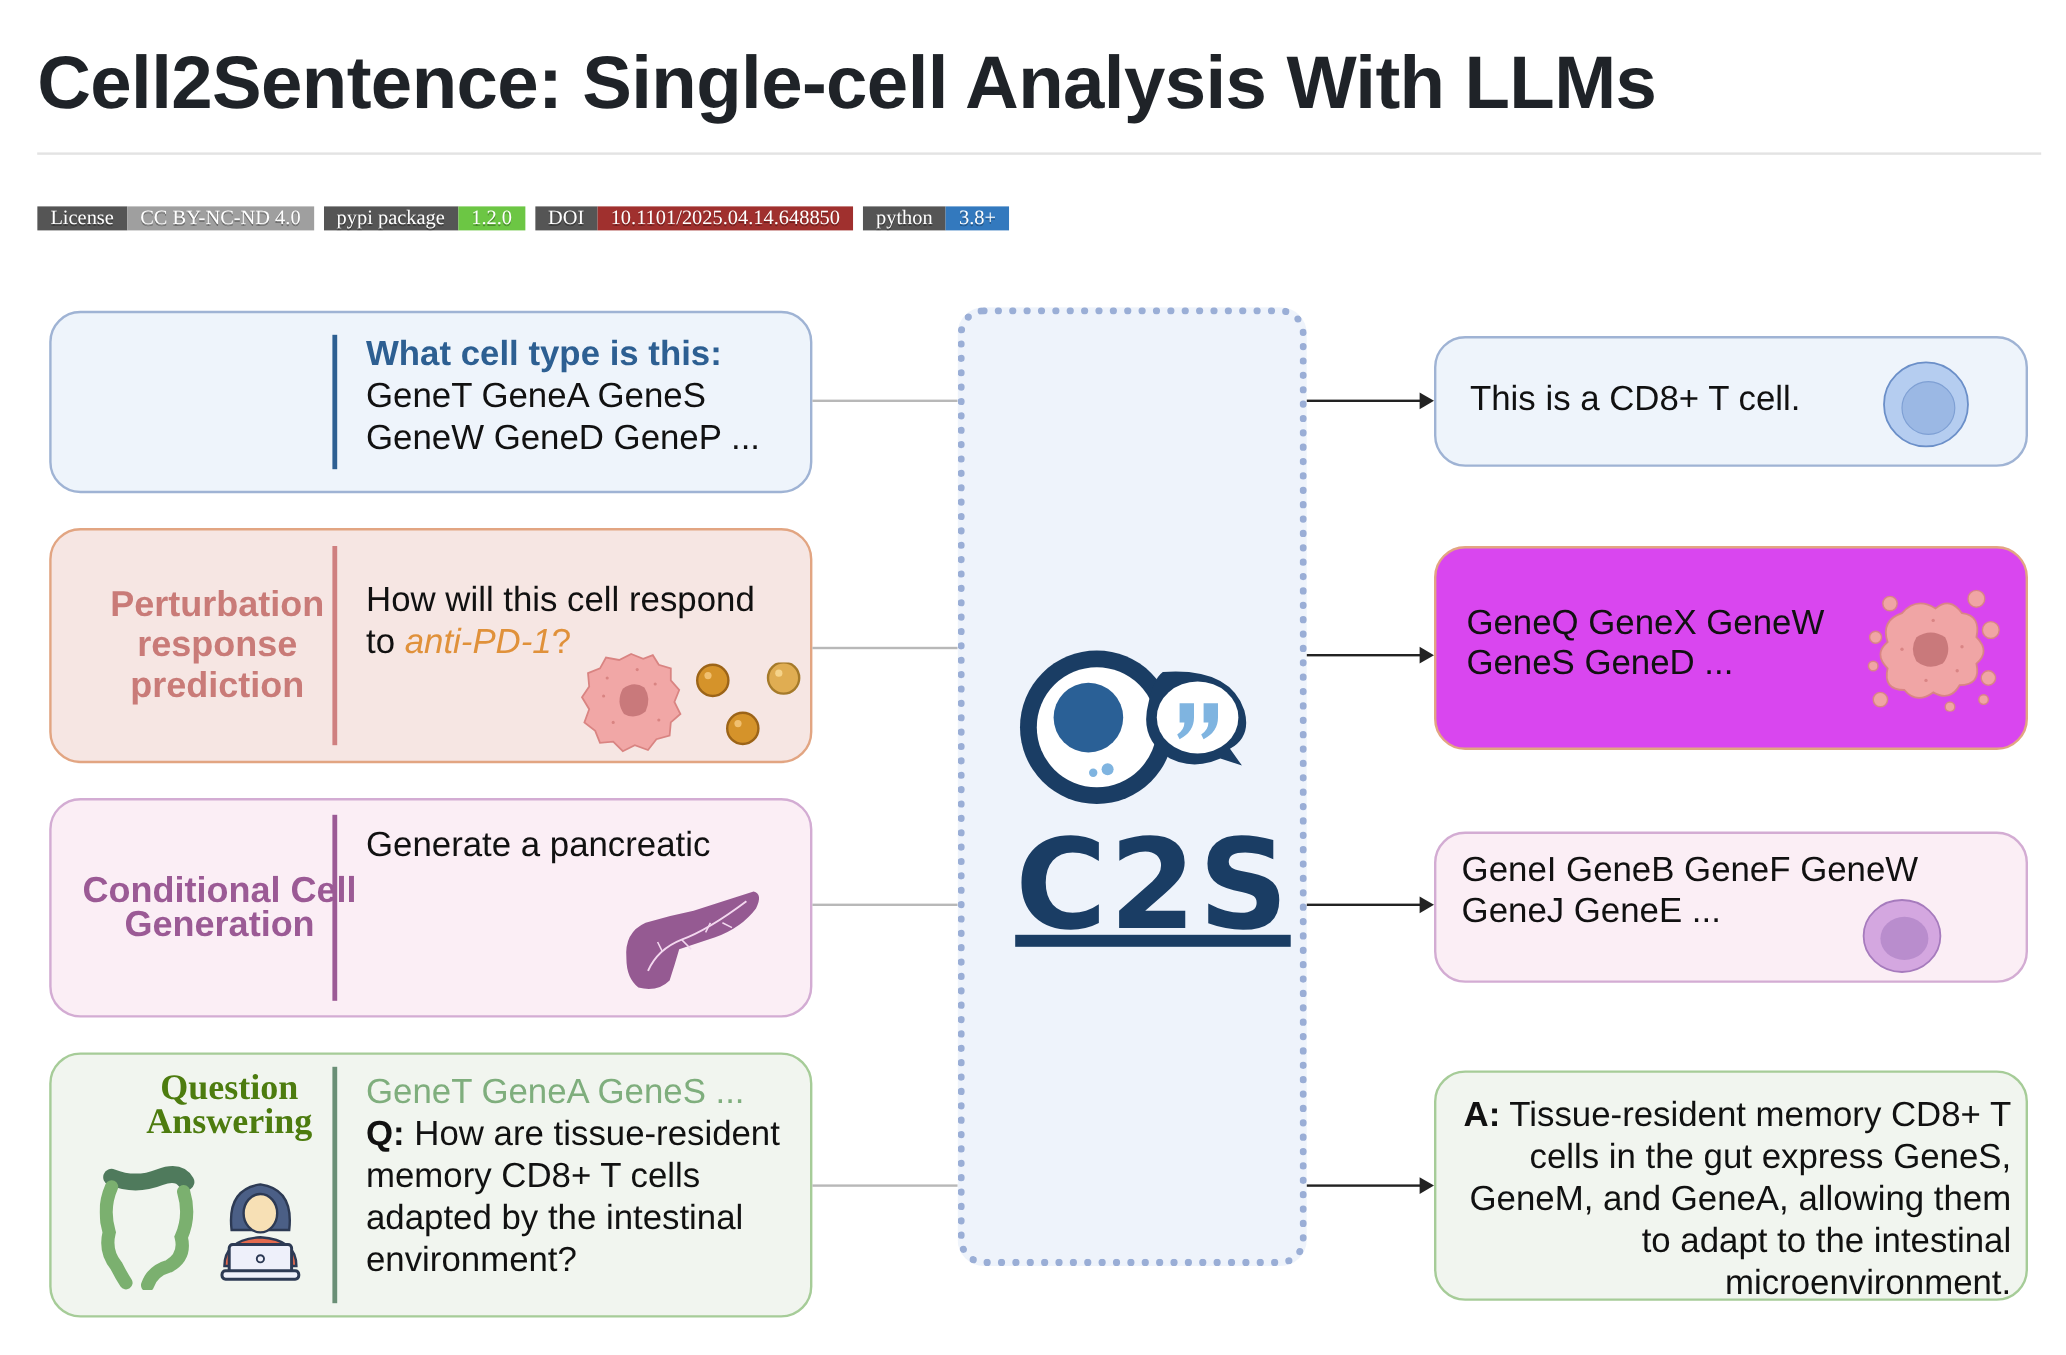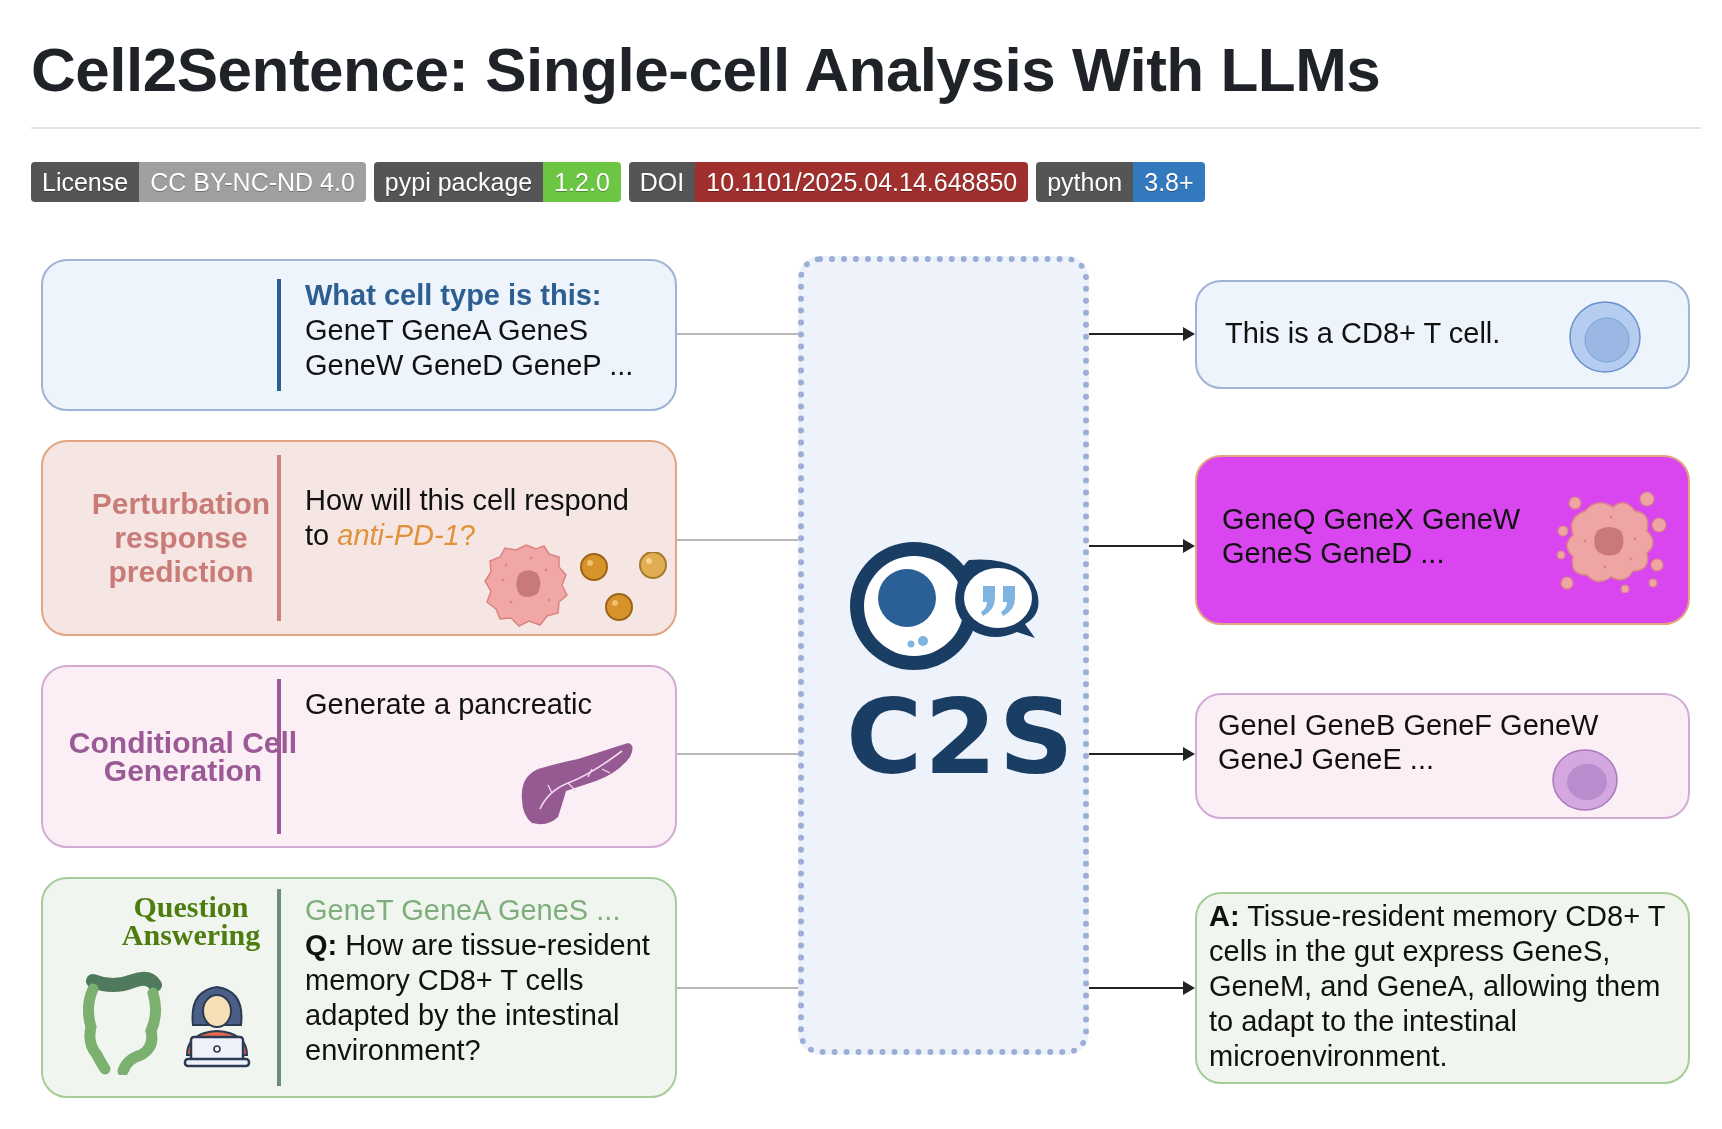--- a/index.html
+++ b/index.html
@@ -1,20 +1,20 @@
 <!DOCTYPE html>
 <html><head>
 <meta charset="utf-8">
 <style>
   html, body { margin:0; padding:0; background:#ffffff; }
   body { width:1722px; height:1129px; position:relative; overflow:hidden; font-family:"Liberation Sans", sans-serif; color:#1f2328; }
   .title { position:absolute; left:31px; top:34px; font-size:62px; font-weight:700; letter-spacing:-0.5px; color:#1f2328; white-space:nowrap; }
   .hr { position:absolute; left:31px; top:127px; width:1670px; height:2px; background:#e3e3e3; }
   .badges { position:absolute; left:31px; top:162px; height:40px; display:flex; gap:8px; }
-  .badge { display:flex; height:40px; border-radius:4px; overflow:hidden; font-family:Liberation Sans, sans-serif; font-size:25px; color:#fff; text-shadow:0 1px 0 rgba(0,0,0,0.3); }
+  .badge { display:flex; height:40px; border-radius:4px; overflow:hidden; font-family:Liberation Serif, serif; font-size:17px; color:#fff; text-shadow:0 1px 0 rgba(0,0,0,0.3);align-items:center; }
   .badge span { display:flex; align-items:center; padding:0 11px; }
   .badge .l { background:#555555; }
 
   .card { position:absolute; border-radius:26px; box-sizing:border-box; border:2.5px solid; }
   .lcard { left:41px; width:636px; }
   .lcard .label { position:absolute; left:0; width:236px; top:0; bottom:0; display:flex; align-items:center; justify-content:center; text-align:center; font-weight:700; font-size:30px; line-height:34px; }
   .lcard .divider { position:absolute; left:234px; width:4px; }
   .lcard .body { position:absolute; left:262px; right:14px; font-size:29px; line-height:35px; color:#111; }
 
   .c1 { top:259px; height:152px; background:#eef4fb; border-color:#9fb3d4; }
@@ -35,37 +35,37 @@
   .c3 .body { top:20px; }
 
   .c4 { top:877px; height:221px; background:#f1f5ef; border-color:#a6cc98; }
   .c4 .label { align-items:flex-start; padding-top:14px; color:#4d7c0f; line-height:28px;font-family:Liberation Serif, serif; }
   .c4 .divider { top:10px; bottom:10px; background:#6a8f76; }
   .c4 .body { top:14px; }
   .c4 .genes { color:#7fae7d; }
 
   .center { position:absolute; left:798px; top:256px; width:291px; height:799px; border-radius:22px; background:#eef3fb; border:6px dotted #9aaed6; box-sizing:border-box; }
   .logo { position:absolute; left:845px; top:530px; }
-  .c2s-text { position:absolute; left:846px; top:676px; font-size:104px; font-weight:700; color:#1a3d64; letter-spacing:2px; font-family:"DejaVu Sans", sans-serif; }
+  .c2s-text { position:absolute; left:846px; top:676px; font-size:104px; font-weight:700; color:#1a3d64; letter-spacing:2px; font-family:"DejaVu Sans", sans-serif;text-decoration:underline; }
 
   .conn { position:absolute; height:2px; }
   .lconn { left:677px; width:121px; background:#b8b8b8; }
   .rconn { left:1089px; width:96px; background:#222; }
   .rconn::after { content:""; position:absolute; right:-10px; top:-6px; border-left:12px solid #222; border-top:7px solid transparent; border-bottom:7px solid transparent; }
 
   .rcard { left:1195px; width:495px; }
   .rcard .txt { position:absolute; font-size:29px; line-height:34px; color:#111; }
   .r1 { top:280px; height:109px; background:#eef4fb; border-color:#9fb3d4; }
   .r1 .txt { left:28px; top:34px; }
   .r2 { top:455px; height:170px; background:#d946ef; border-color:#e2a582; }
   .r2 .txt { left:25px; top:45px; }
   .r3 { top:693px; height:126px; background:#fbeef5; border-color:#d3acd3; }
   .r3 .txt { left:21px; top:13px; }
   .r4 { top:892px; height:192px; background:#f1f5ef; border-color:#a6cc98; }
-  .r4 .txt { left:12px; right:12px; top:5px; text-align:left; line-height:35px; }
+  .r4 .txt { left:12px; right:12px; top:18px; text-align:right; line-height:35px; }
   .r4 .a { font-weight:700; }
 
   .ic { position:absolute; }
 </style>
 </head>
 <body>
 
 <div class="title">Cell2Sentence: Single-cell Analysis With LLMs</div>
 <div class="hr"></div>
 

